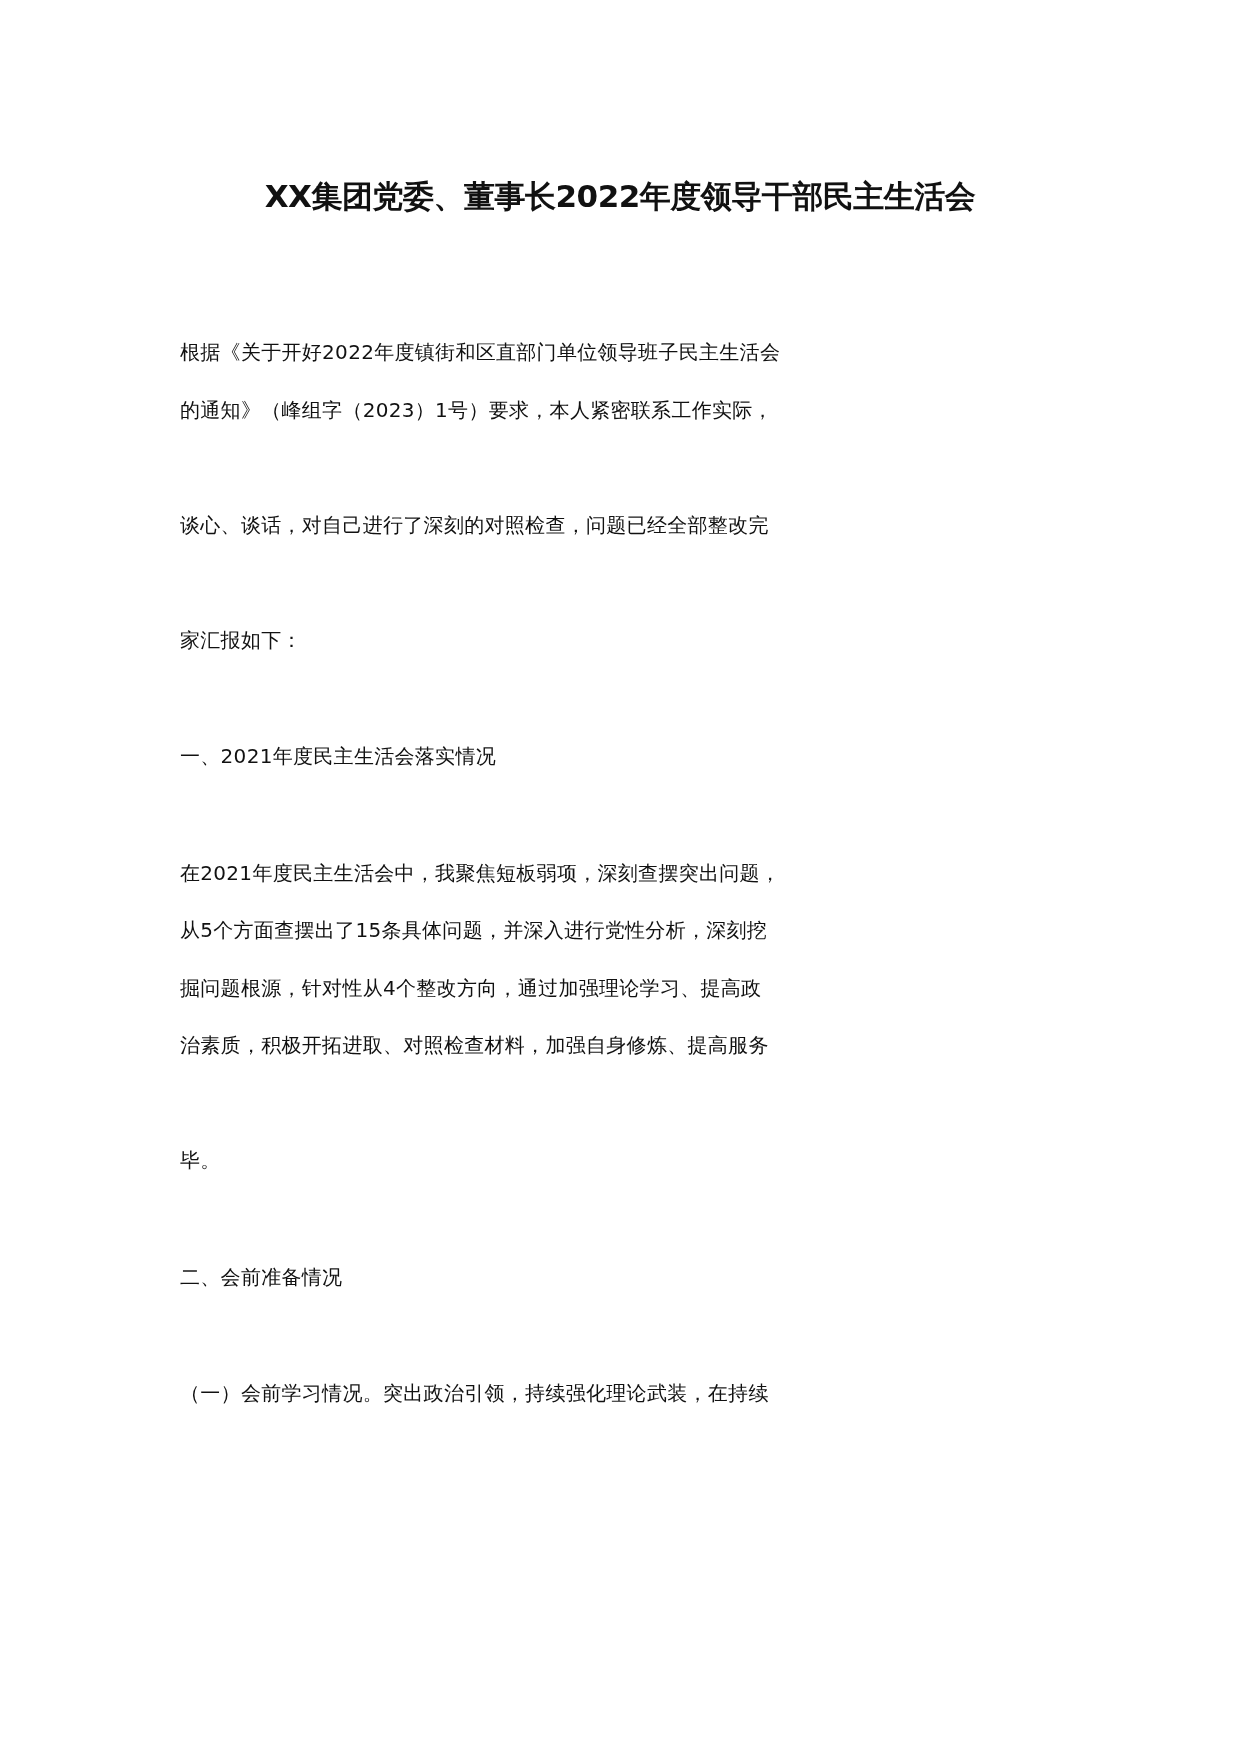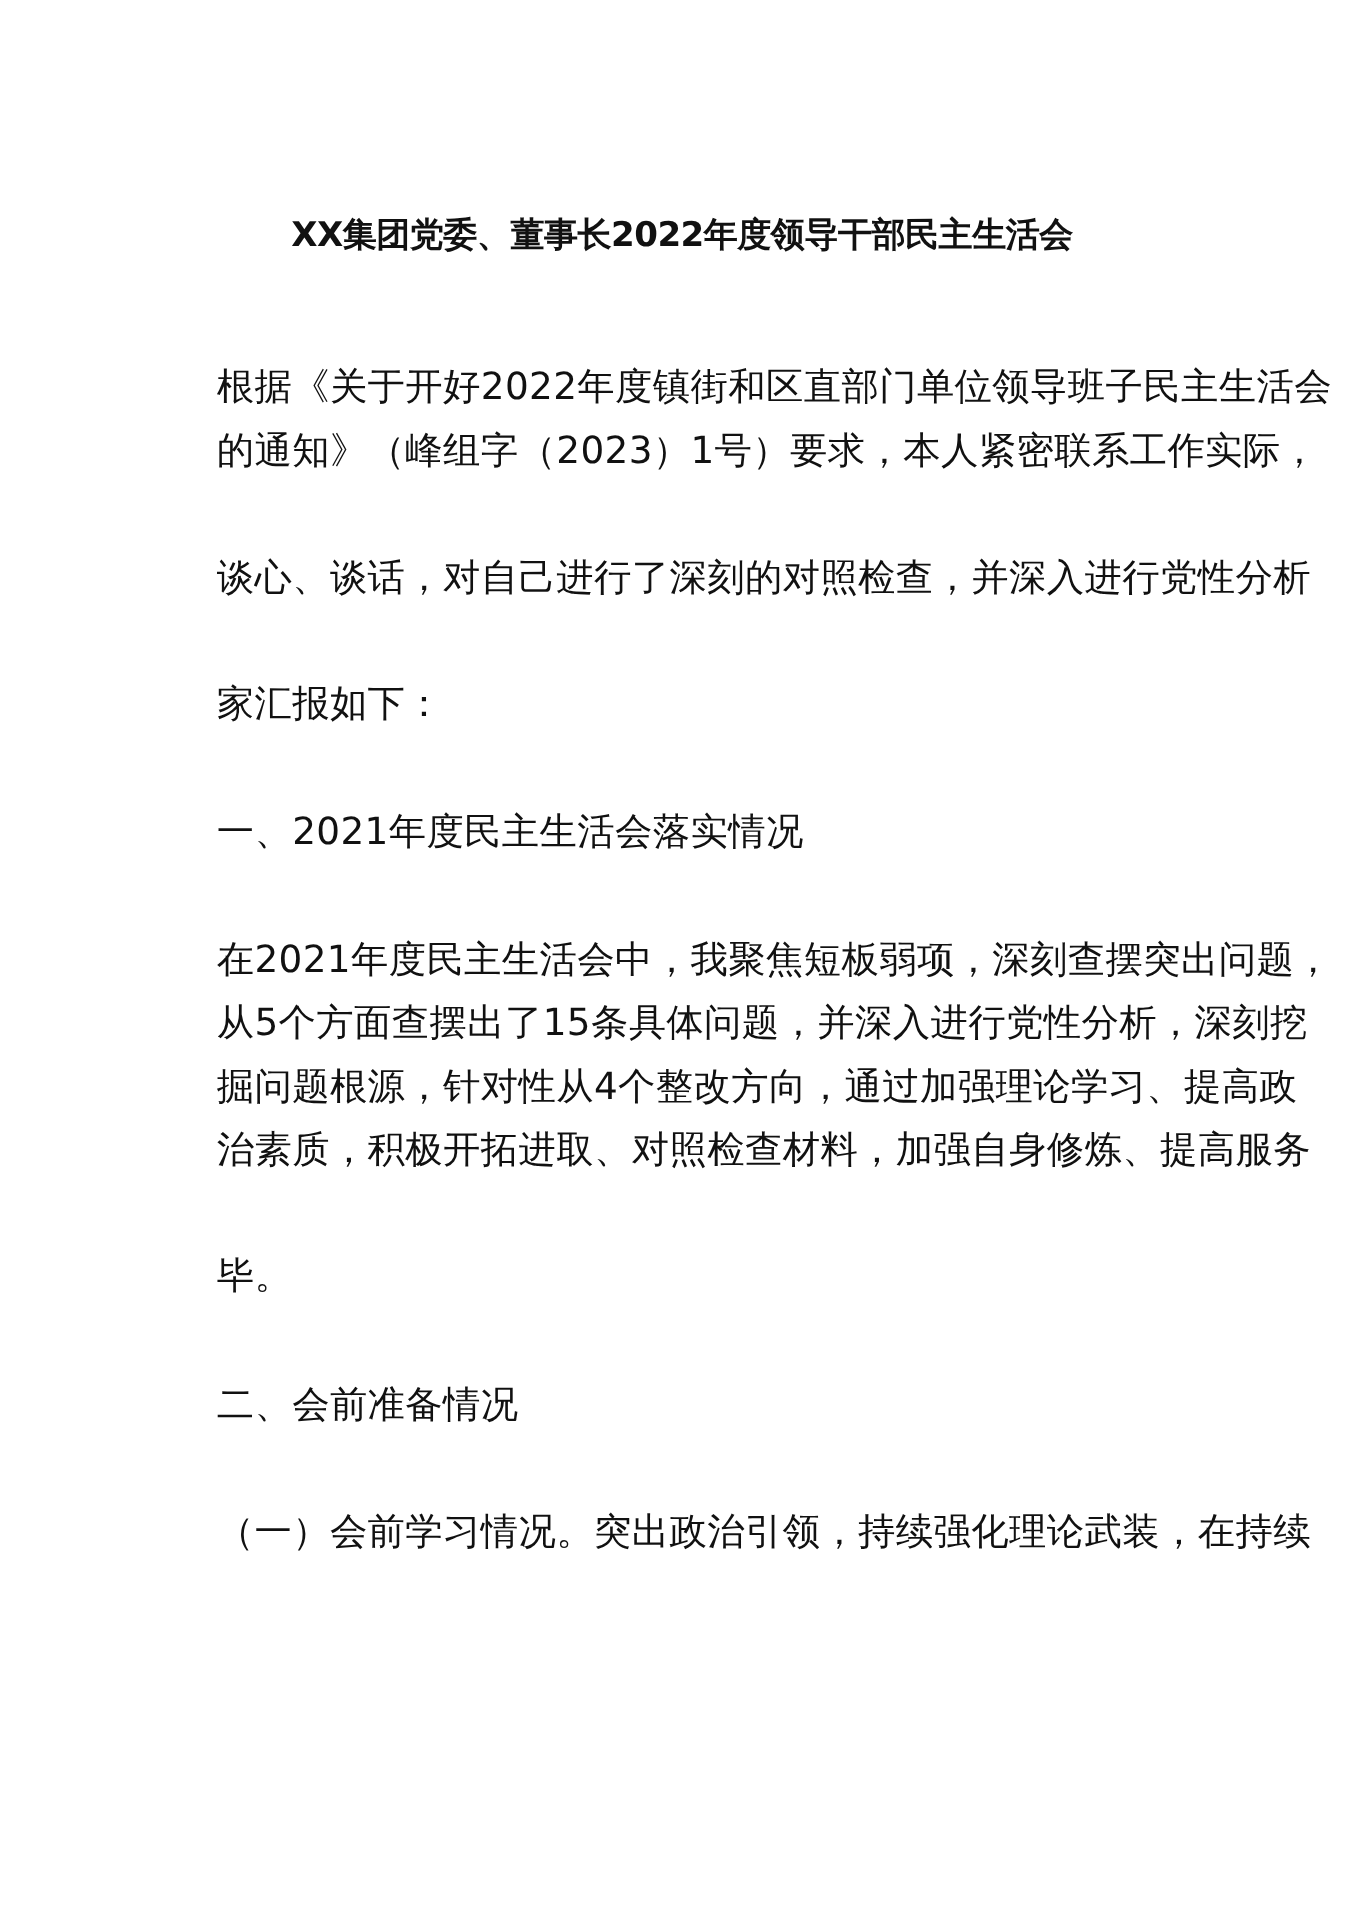--- a/index.html
+++ b/index.html
@@ -26,44 +26,43 @@
     .title {
       position: absolute;
       left: 0;
       width: 1240px;
       text-align: center;
       font-weight: bold;
       font-size: 31px;
       line-height: 40px;
       white-space: nowrap;
       letter-spacing: -0.5px;
-      margin-top: 18px;
     }
     .title.t1 { top: 176px; }
     .title.t2 { top: 244px; }
 
     .line {
       position: absolute;
-      left: 197px;
-      font-size: 34px;
+      left: 180px;
+      font-size: 20px;
       line-height: 34px;
       white-space: nowrap;
       letter-spacing: 0.3px;
     }
   </style>
 </head>
 <body>
 
 <div class="page">
 
   <div class="title t1">XX集团党委、董事长2022年度领导干部民主生活会</div>
 
   <div class="line" style="top:335px">根据《关于开好2022年度镇街和区直部门单位领导班子民主生活会</div>
   <div class="line" style="top:393px">的通知》（峰组字（2023）1号）要求，本人紧密联系工作实际，</div>
-  <div class="line" style="top:508px">谈心、谈话，对自己进行了深刻的对照检查，并深入进行党性分析</div>
+  <div class="line" style="top:508px">谈心、谈话，对自己进行了深刻的对照检查，问题已经全部整改完</div>
   <div class="line" style="top:623px">家汇报如下：</div>
 
   <div class="line" style="top:739px">一、2021年度民主生活会落实情况</div>
 
   <div class="line" style="top:856px">在2021年度民主生活会中，我聚焦短板弱项，深刻查摆突出问题，</div>
   <div class="line" style="top:913px">从5个方面查摆出了15条具体问题，并深入进行党性分析，深刻挖</div>
   <div class="line" style="top:971px">掘问题根源，针对性从4个整改方向，通过加强理论学习、提高政</div>
   <div class="line" style="top:1028px">治素质，积极开拓进取、对照检查材料，加强自身修炼、提高服务</div>
   <div class="line" style="top:1143px">毕。</div>
 

